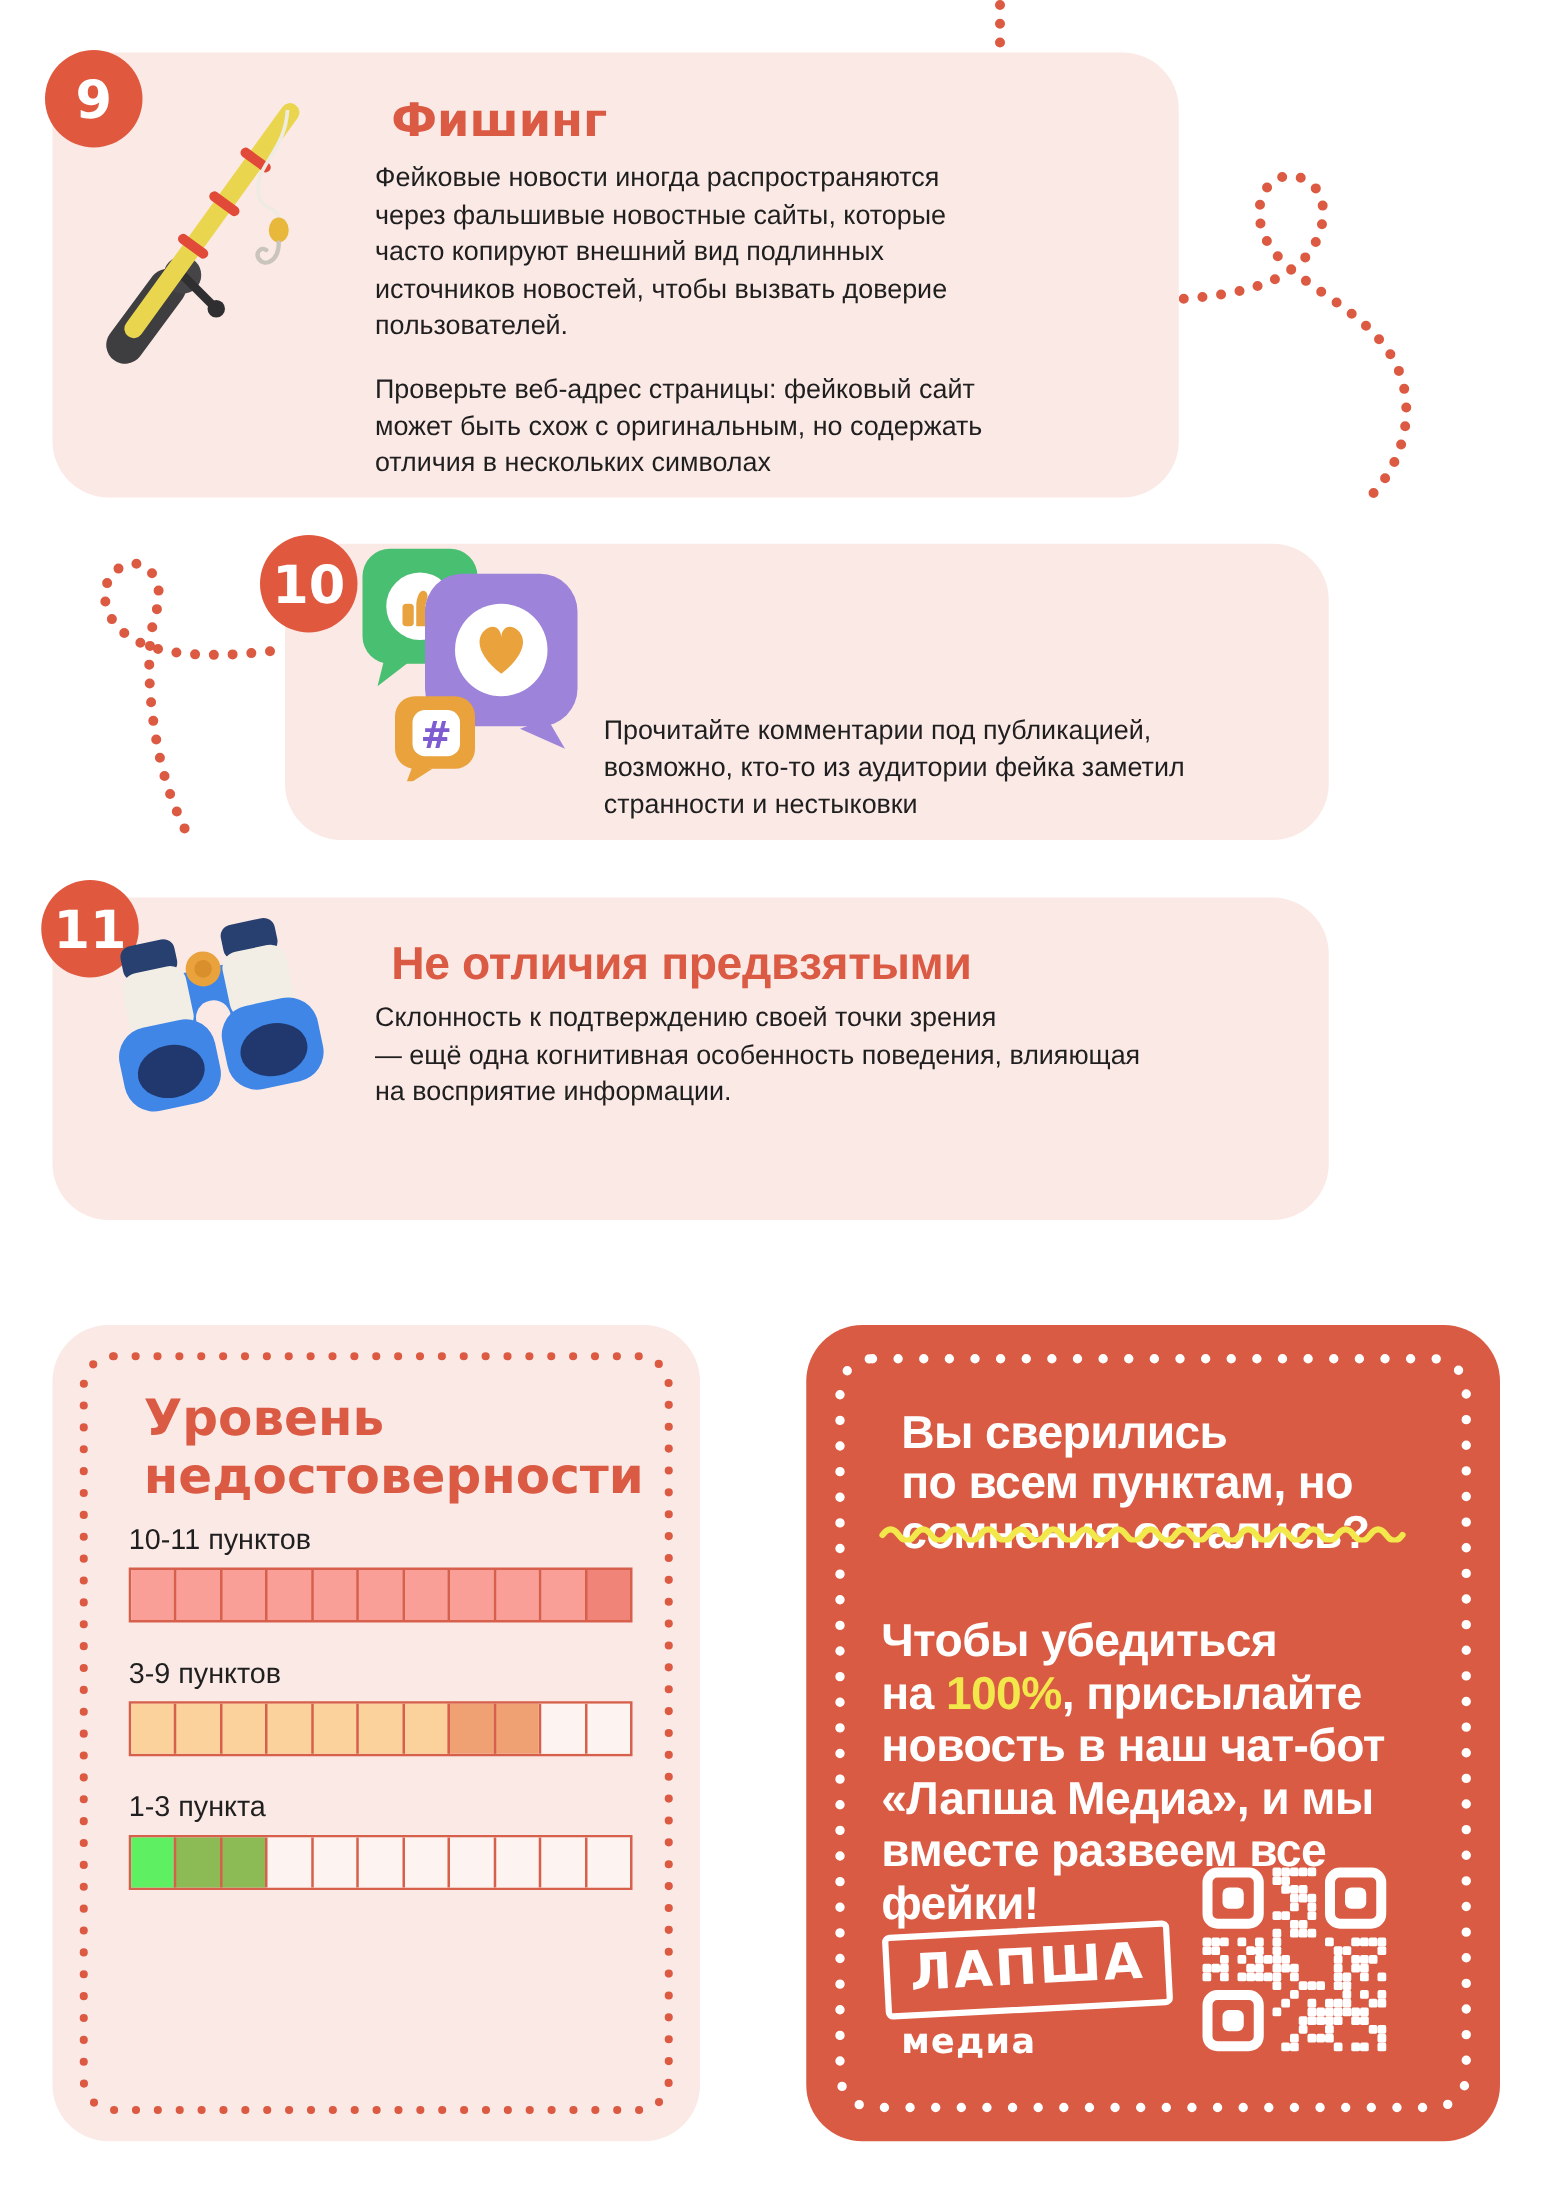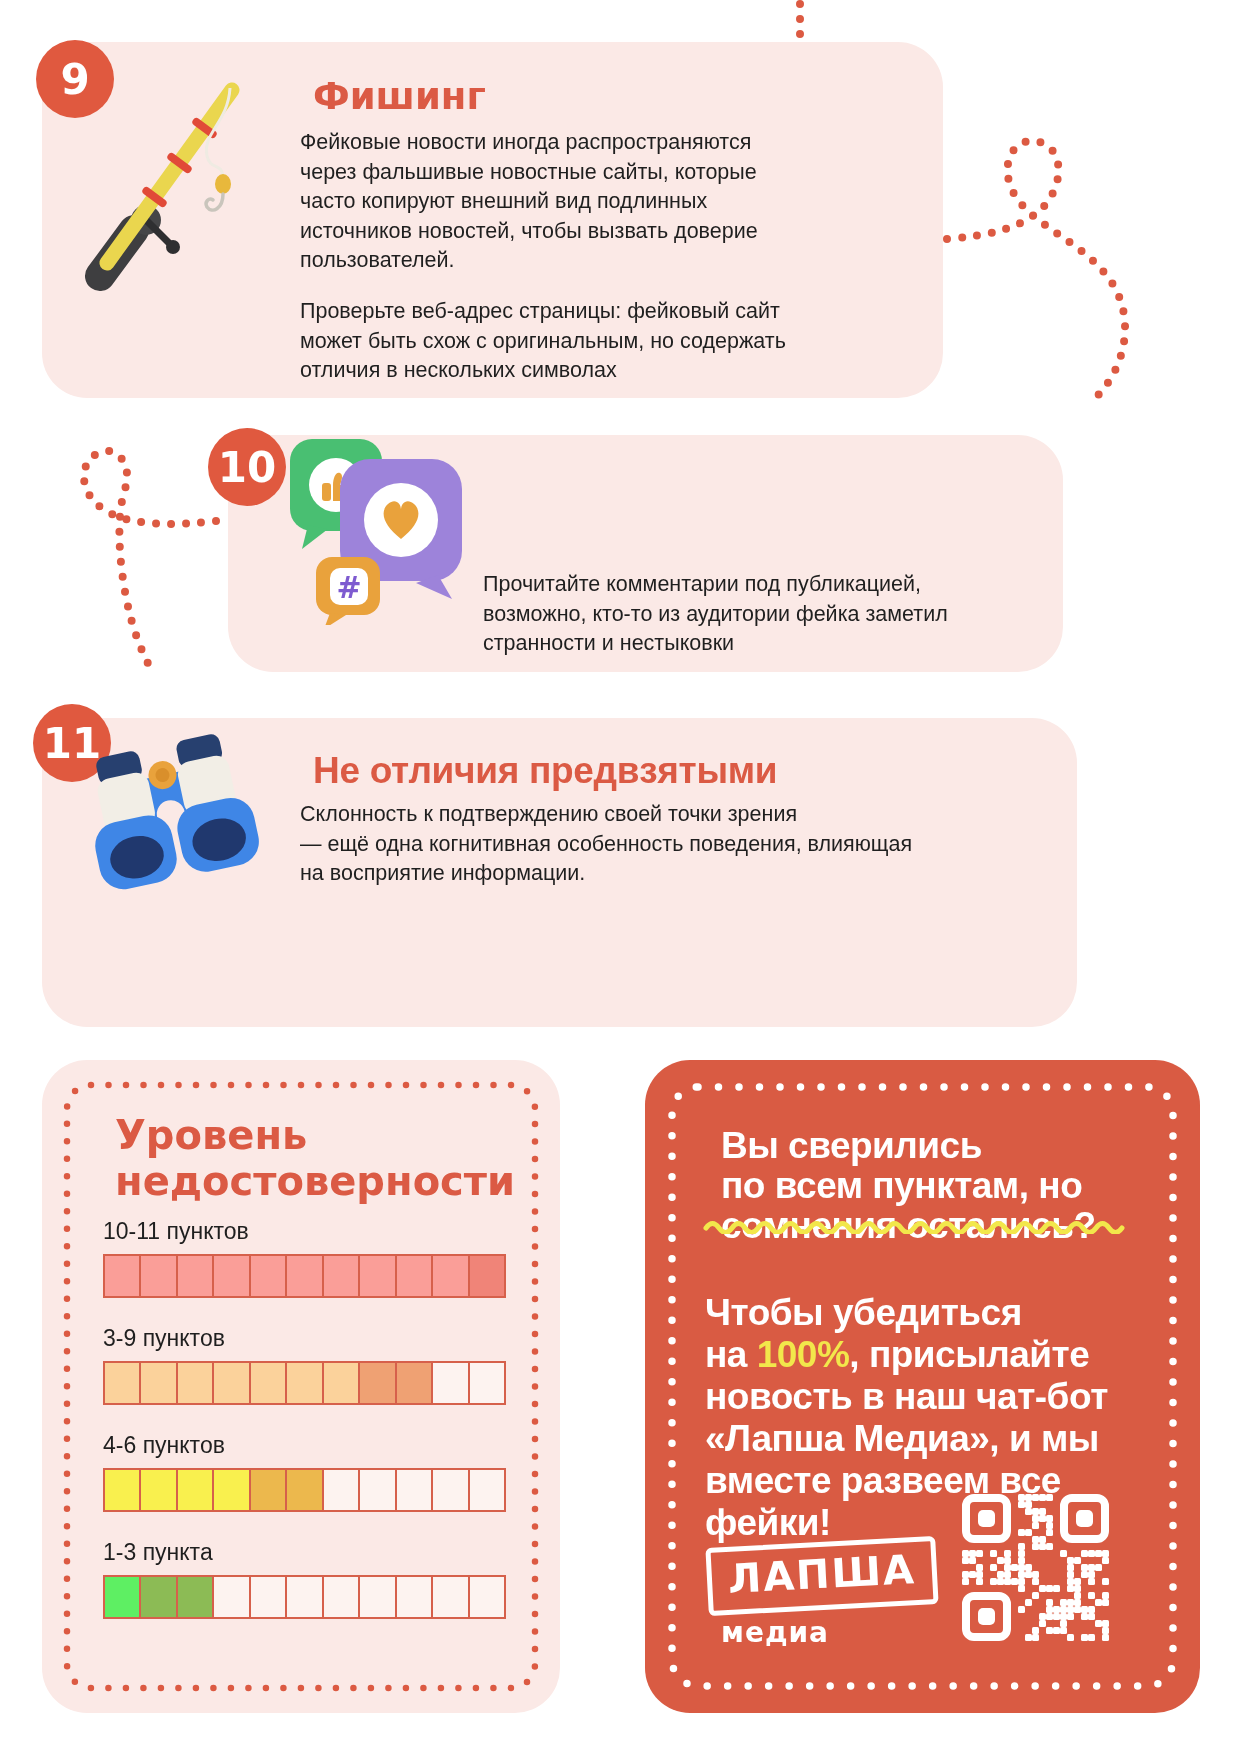--- a/index.html
+++ b/index.html
@@ -136,21 +136,21 @@
       <path d="M52,188 L46,204 L68,190 Z" fill="#E9A23C"></path>
       <rect x="52" y="143" width="38" height="37" rx="10" fill="#ffffff"></rect>
       <text x="71" y="173" text-anchor="middle" font-size="30" font-weight="bold" fill="#7E5BD0" font-family="DejaVu Sans, sans-serif">#</text>
     </svg>
 
     <p class="abs body-text" style="left:255px;top:135px;">Прочитайте комментарии под публикацией,
 возможно, кто-то из аудитории фейка заметил
 странности и нестыковки</p>
   </section>
 
-  <section class="abs info-card" style="left:42px;top:718px;width:1021px;height:309px;padding-left:14px;">
+  <section class="abs info-card" style="left:42px;top:718px;width:1021px;height:258px;">
     <div class="abs badge" style="left:-9px;top:-14px;">
       <span>11</span>
     </div>
 
     <svg class="abs" style="left:30px;top:12px;" width="200" height="170" viewBox="0 0 200 170">
       <g transform="rotate(-12 100 85)">
         <rect x="72" y="44" width="54" height="40" rx="10" fill="#3F86E6"></rect>
         <circle cx="99" cy="84" r="14" fill="#FBE9E6"></circle>
         <circle cx="99" cy="44" r="14" fill="#E9A23C"></circle>
         <circle cx="99" cy="44" r="7" fill="#D98F2B"></circle>
@@ -199,36 +199,20 @@
           <div class="scale-bar" style="border-color: rgb(214, 96, 75);">
             <div class="scale-cell" style="background: rgb(251, 210, 155); border-color: rgb(214, 96, 75);"></div>
             <div class="scale-cell" style="background: rgb(251, 210, 155); border-color: rgb(214, 96, 75);"></div>
             <div class="scale-cell" style="background: rgb(251, 210, 155); border-color: rgb(214, 96, 75);"></div>
             <div class="scale-cell" style="background: rgb(251, 210, 155); border-color: rgb(214, 96, 75);"></div>
             <div class="scale-cell" style="background: rgb(251, 210, 155); border-color: rgb(214, 96, 75);"></div>
             <div class="scale-cell" style="background: rgb(251, 210, 155); border-color: rgb(214, 96, 75);"></div>
             <div class="scale-cell" style="background: rgb(251, 210, 155); border-color: rgb(214, 96, 75);"></div>
             <div class="scale-cell" style="background: rgb(239, 161, 115); border-color: rgb(214, 96, 75);"></div>
             <div class="scale-cell" style="background: rgb(239, 161, 115); border-color: rgb(214, 96, 75);"></div>
-            <div class="scale-cell" style="background: rgb(253, 243, 240); border-color: rgb(214, 96, 75);"></div>
-            <div class="scale-cell" style="background: rgb(253, 243, 240); border-color: rgb(214, 96, 75);"></div>
-          </div>
-        </div>
-        <div class="scale-group">
-          <div class="scale-label">4-6 пунктов</div>
-          <div class="scale-bar" style="border-color: rgb(214, 96, 75);">
-            <div class="scale-cell" style="background: rgb(249, 240, 78); border-color: rgb(214, 96, 75);"></div>
-            <div class="scale-cell" style="background: rgb(249, 240, 78); border-color: rgb(214, 96, 75);"></div>
-            <div class="scale-cell" style="background: rgb(249, 240, 78); border-color: rgb(214, 96, 75);"></div>
-            <div class="scale-cell" style="background: rgb(249, 240, 78); border-color: rgb(214, 96, 75);"></div>
-            <div class="scale-cell" style="background: rgb(236, 184, 77); border-color: rgb(214, 96, 75);"></div>
-            <div class="scale-cell" style="background: rgb(236, 184, 77); border-color: rgb(214, 96, 75);"></div>
-            <div class="scale-cell" style="background: rgb(253, 243, 240); border-color: rgb(214, 96, 75);"></div>
-            <div class="scale-cell" style="background: rgb(253, 243, 240); border-color: rgb(214, 96, 75);"></div>
-            <div class="scale-cell" style="background: rgb(253, 243, 240); border-color: rgb(214, 96, 75);"></div>
             <div class="scale-cell" style="background: rgb(253, 243, 240); border-color: rgb(214, 96, 75);"></div>
             <div class="scale-cell" style="background: rgb(253, 243, 240); border-color: rgb(214, 96, 75);"></div>
           </div>
         </div>
         <div class="scale-group">
           <div class="scale-label">1-3 пункта</div>
           <div class="scale-bar" style="border-color: rgb(214, 96, 75);">
             <div class="scale-cell" style="background: rgb(94, 239, 99); border-color: rgb(214, 96, 75);"></div>
             <div class="scale-cell" style="background: rgb(140, 187, 85); border-color: rgb(214, 96, 75);"></div>
             <div class="scale-cell" style="background: rgb(140, 187, 85); border-color: rgb(214, 96, 75);"></div>

